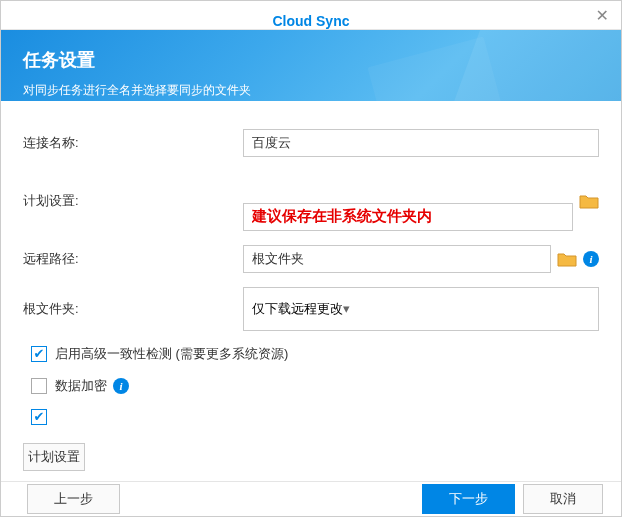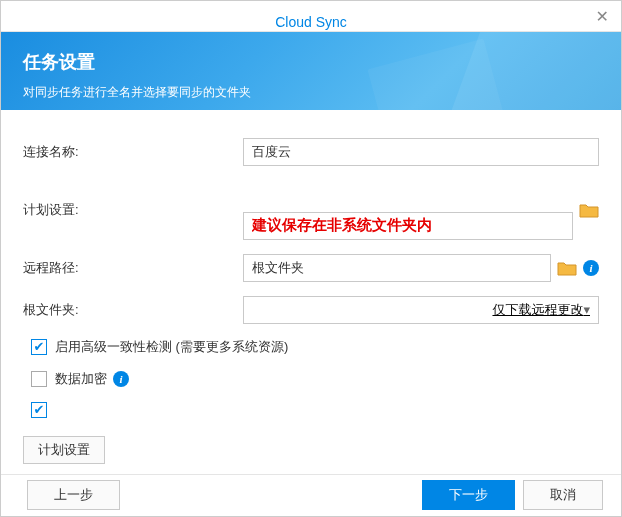--- a/index.html
+++ b/index.html
@@ -1,43 +1,43 @@
 <!DOCTYPE html>
 <html><head>
 <meta charset="utf-8">
 <style>
 * { box-sizing: border-box; margin: 0; padding: 0; }
 body { font-family: "Microsoft YaHei", Arial, sans-serif; font-size: 13px; background: #fff; }
 .window { width: 622px; height: 517px; border: 1px solid #ccc; display: flex; flex-direction: column; }
 .titlebar { height: 38px; display: flex; align-items: center; justify-content: center; position: relative; border-bottom: 1px solid #e5e5e5; }
-.titlebar .title { color: #0086E5; font-weight: normal; font-size: 14px; margin-top: 12px; }
+.titlebar .title { color: #0086E5; font-weight: bold; font-size: 14px; margin-top: 12px; }
 .titlebar .close { position: absolute; right: 12px; top: 50%; transform: translateY(-50%); cursor: pointer; color: #888; font-size: 16px; }
 .banner { height: 88px; background: linear-gradient(135deg, #1a8de0 0%, #3ca8ec 40%, #5cbdf2 70%, #4aaee8 100%); color: #fff; padding: 18px 22px; position: relative; overflow: hidden; }
 .banner::before, .banner::after { content: ""; position: absolute; border-radius: 2px; }
 .banner::before { right: -40px; top: -30px; width: 200px; height: 200px; background: rgba(255,255,255,0.08); transform: rotate(20deg); }
 .banner::after { right: 120px; top: 20px; width: 120px; height: 120px; background: rgba(255,255,255,0.05); transform: rotate(-15deg); }
 .banner h2 { font-size: 18px; font-weight: bold; margin-bottom: 10px; position: relative; z-index: 1; }
 .banner p { font-size: 12px; position: relative; z-index: 1; }
 .content { flex: 1; padding: 28px 22px 10px 22px; }
 .row { display: flex; align-items: center; margin-bottom: 14px; }
 .label { width: 220px; color: #333; }
 .field { flex: 1; display: flex; align-items: center; gap: 6px; }
 .input { flex: 1; height: 28px; border: 1px solid #c9c9c9; padding: 0 8px; font-size: 13px; color: #333; background: #fff; }
 .input.red { color: #E60000; font-weight: bold; font-size: 15px; border: 1px solid #c9c9c9; margin-top: 32px; }
 .folder-icon { width: 20px; height: 16px; display: inline-block; position: relative; }
 .folder-icon svg { display: block; }
 .info-icon { width: 16px; height: 16px; border-radius: 50%; background: #0086E5; color: #fff; display: inline-flex; align-items: center; justify-content: center; font-size: 11px; font-style: italic; font-family: Georgia, serif; font-weight: bold; }
-.select { flex: 1; height: 28px; border: 1px solid #c9c9c9; padding: 0 8px; display: flex; align-items: center; justify-content: flex-end; background: #fff; cursor: pointer; text-decoration: underline; }
+.select { flex: 1; height: 44px; border: 1px solid #c9c9c9; padding: 0 8px; display: flex; align-items: center; justify-content: flex-start; background: #fff; cursor: pointer; }
 .select .caret { color: #666; }
 .check-row { display: flex; align-items: center; margin-bottom: 14px; margin-left: 8px; }
 .checkbox { width: 16px; height: 16px; border: 1px solid #aaa; margin-right: 8px; display: inline-flex; align-items: center; justify-content: center; cursor: pointer; }
 .checkbox.checked { background: #fff; border-color: #0086E5; }
 .checkmark { color: #0086E5; font-size: 13px; line-height: 1; }
 .check-label { color: #333; }
-.btn-small { height: 28px; padding: 0 14px; border: 1px solid #c9c9c9; background: #fafafa; cursor: pointer; font-size: 13px; color: #333; margin-top: 4px; }
+.btn-small { height: 28px; padding: 0 4px; border: 1px solid #c9c9c9; background: #fafafa; cursor: pointer; font-size: 13px; color: #333; margin-top: 4px; }
 .footer { height: 52px; border-top: 1px solid #e5e5e5; display: flex; align-items: center; padding: 0 18px; }
 .footer .spacer { flex: 1; }
 .btn { height: 30px; padding: 0 26px; border: 1px solid #c9c9c9; background: #fafafa; cursor: pointer; font-size: 13px; color: #333; margin-left: 8px; }
 .btn.primary { background: #0086E5; border-color: #0086E5; color: #fff; }
 .inline-info { margin-left: 6px; }
 .inbox-folder { display: flex; align-items: center; justify-content: center; }
 </style>
 </head>
 <body>
 

